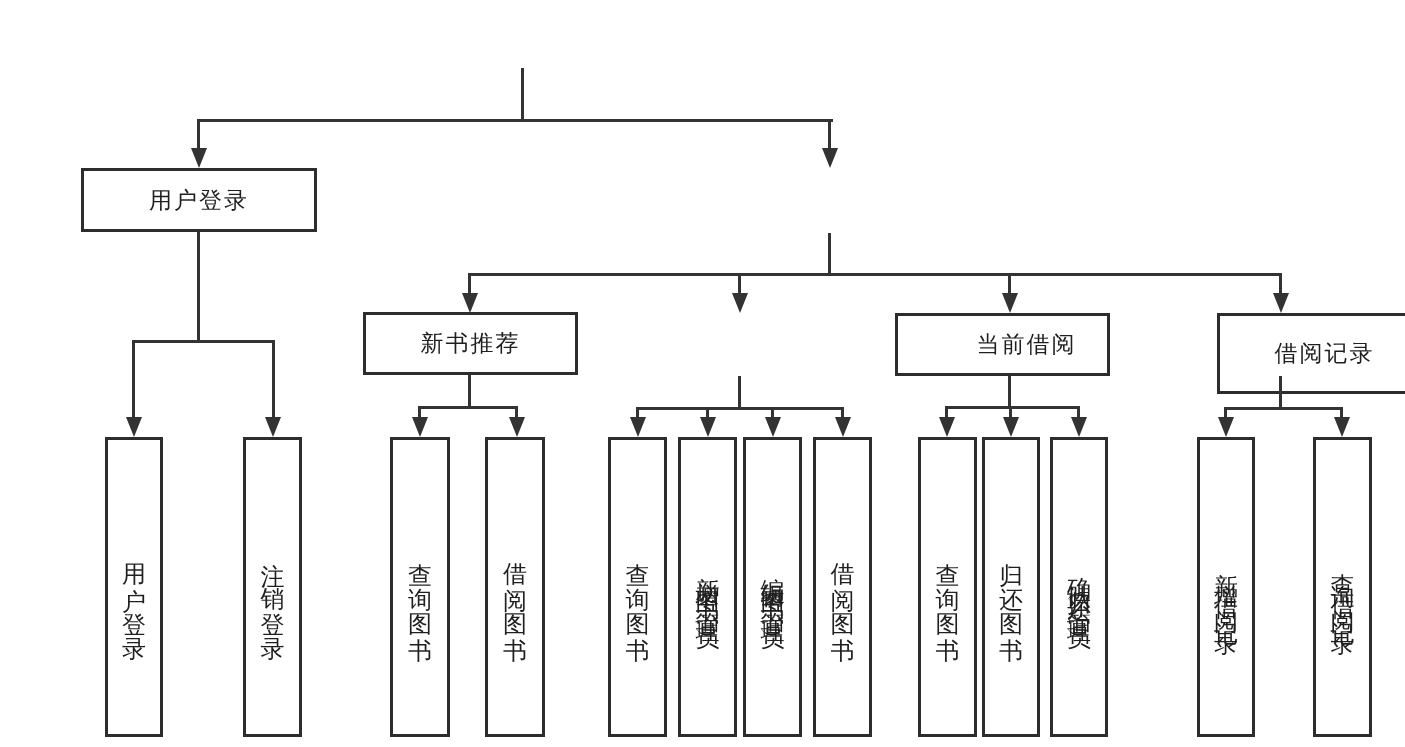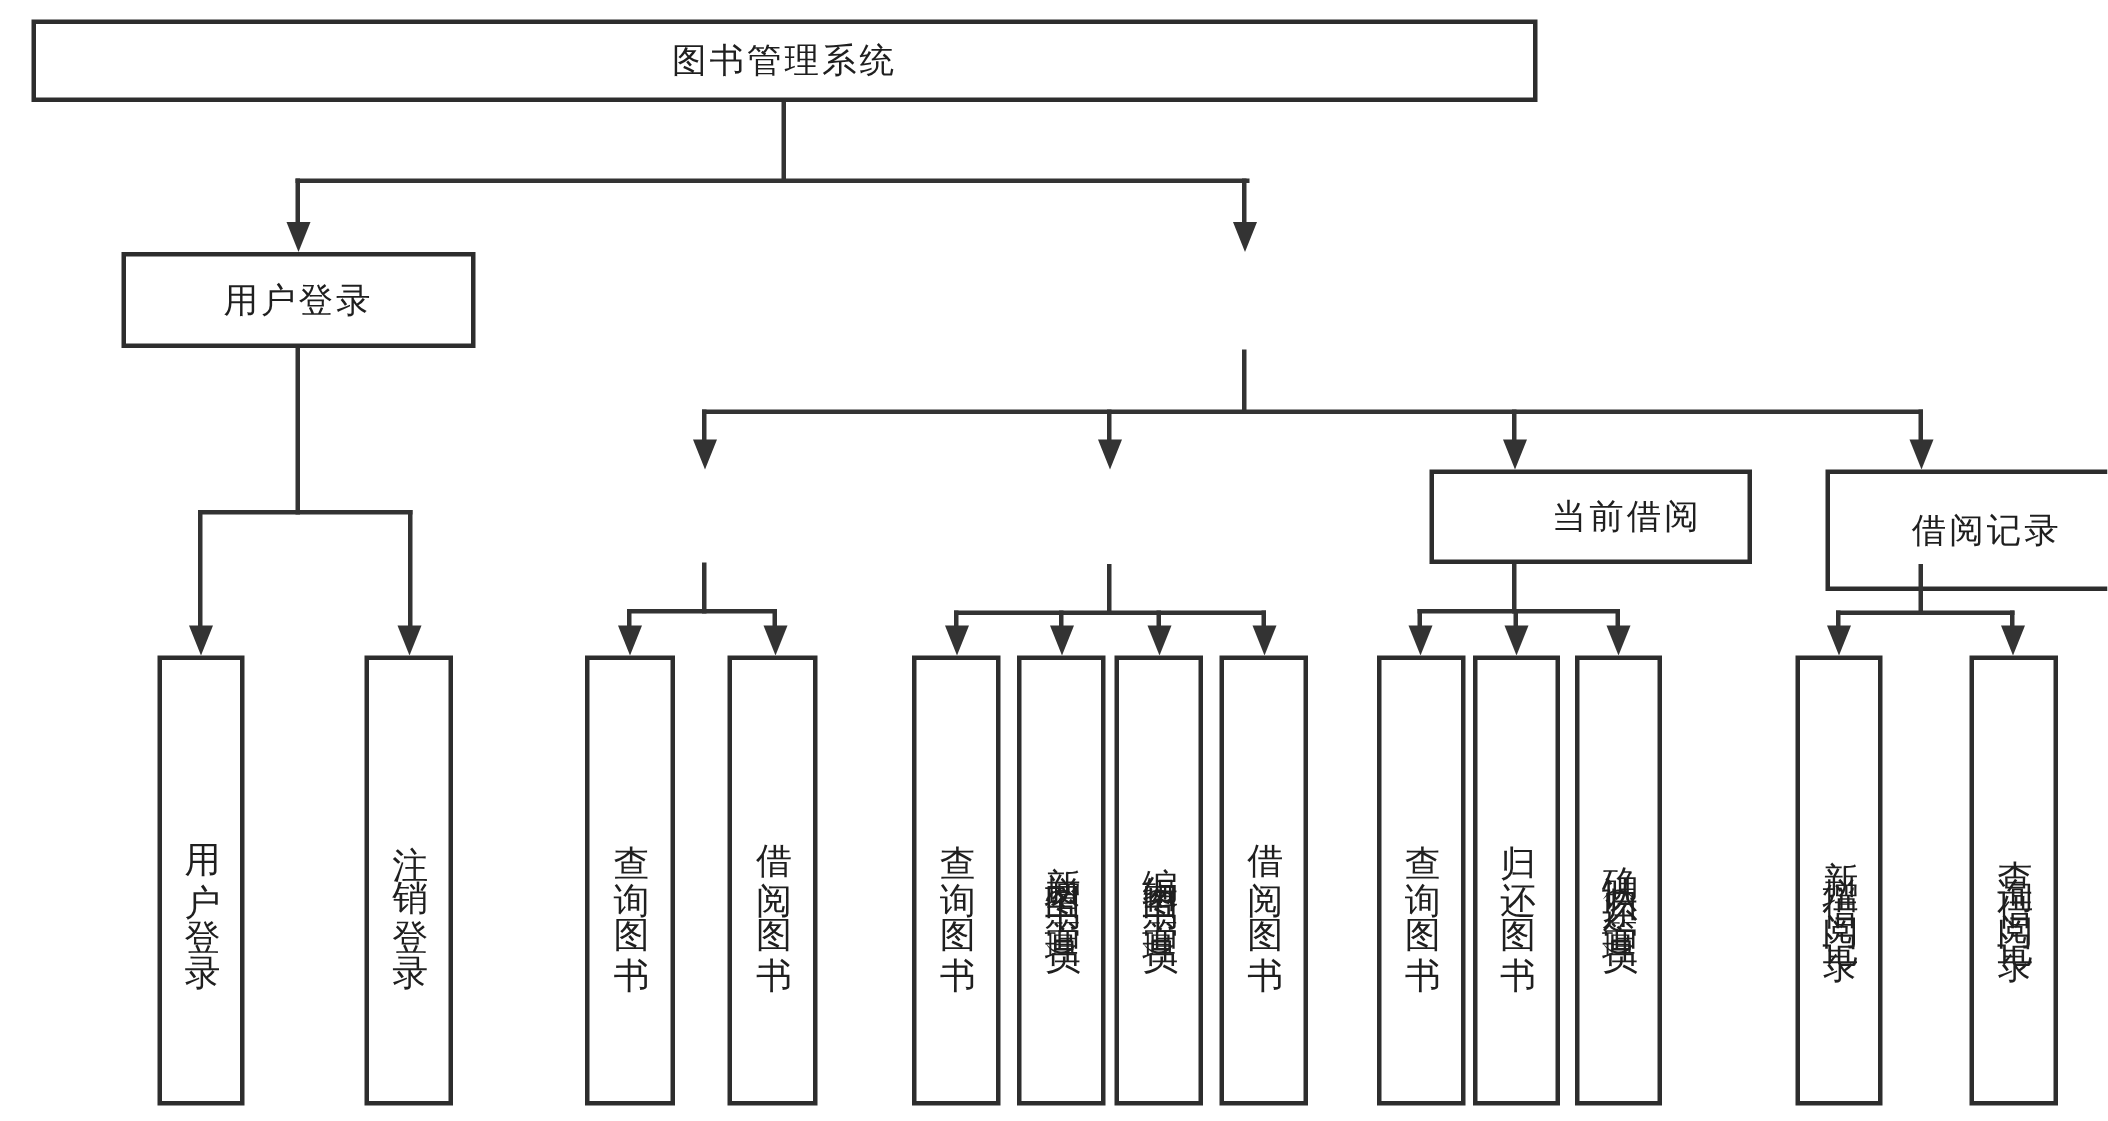--- a/index.html
+++ b/index.html
@@ -61,21 +61,20 @@
     color: #b5b5b5;
     letter-spacing: 1px;
     pointer-events: none;
   }
 </style>
 </head>
 <body>
 
 <div class="stage">
 
-  <div class="box" style="left:21px; top:13px; width:1004px; height:55px;">图书管理系统</div>
 
   <div class="vline" style="left:521px; top:68px; width:3px; height:54px;"></div>
   <div class="hline" style="left:197px; top:119px; width:636px; height:3px;"></div>
   <div class="vline" style="left:197px; top:119px; width:3px; height:33px;"></div>
   <div class="arrowhead" style="left:191px; top:148px;"></div>
   <div class="vline" style="left:828px; top:119px; width:3px; height:33px;"></div>
   <div class="arrowhead" style="left:822px; top:148px;"></div>
 
   <div class="box" style="left:81px; top:168px; width:236px; height:64px;">用户登录</div>
 
@@ -90,21 +89,22 @@
   <div class="hline" style="left:468px; top:273px; width:814px; height:3px;"></div>
   <div class="vline" style="left:468px; top:273px; width:3px; height:23px;"></div>
   <div class="arrowhead" style="left:462px; top:293px;"></div>
   <div class="vline" style="left:738px; top:273px; width:3px; height:23px;"></div>
   <div class="arrowhead" style="left:732px; top:293px;"></div>
   <div class="vline" style="left:1008px; top:273px; width:3px; height:23px;"></div>
   <div class="arrowhead" style="left:1002px; top:293px;"></div>
   <div class="vline" style="left:1279px; top:273px; width:3px; height:23px;"></div>
   <div class="arrowhead" style="left:1273px; top:293px;"></div>
 
-  <div class="box" style="left:953px; top:313px; width:215px; height:63px;padding-left:48px;">当前借阅</div>
+  <div class="box" style="left:363px; top:312px; width:215px; height:63px;">新书推荐</div>
+  <div class="box" style="left:895px; top:313px; width:215px; height:63px;padding-left:48px;">当前借阅</div>
   <div class="box" style="left:1173px; top:313px; width:215px; height:81px;margin-left:44px;">借阅记录</div>
 
   <div class="vline" style="left:468px; top:375px; width:3px; height:34px;"></div>
   <div class="hline" style="left:418px; top:406px; width:100px; height:3px;"></div>
   <div class="vline" style="left:418px; top:406px; width:3px; height:14px;"></div>
   <div class="arrowhead" style="left:412px; top:417px;"></div>
   <div class="vline" style="left:515px; top:406px; width:3px; height:14px;"></div>
   <div class="arrowhead" style="left:509px; top:417px;"></div>
 
   <div class="vline" style="left:738px; top:376px; width:3px; height:34px;"></div>

